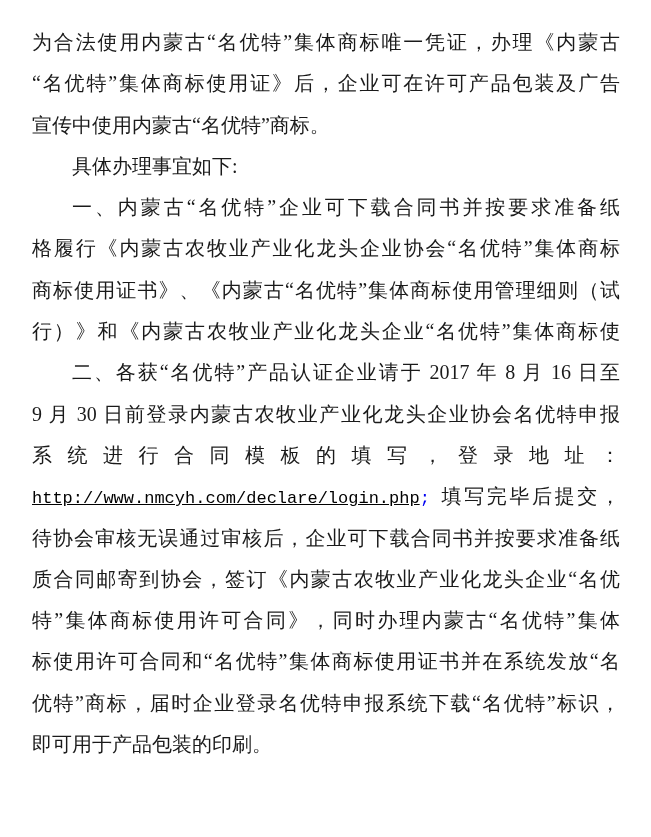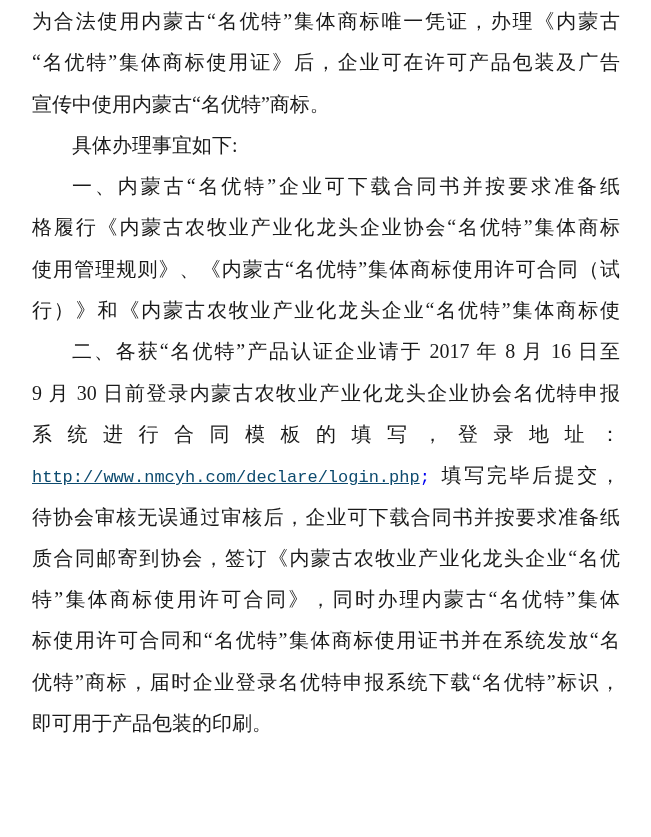--- a/index.html
+++ b/index.html
@@ -9,21 +9,21 @@
   }
   body {
     width: 651px;
     height: 837px;
     overflow: hidden;
   }
   .page {
     box-sizing: border-box;
     width: 651px;
     height: 837px;
-    padding: 1px 31px 0 32px;
+    padding: 22px 31px 0 32px;
     font-family: "Liberation Serif", "DejaVu Serif", serif;
     font-size: 20px;
     color: #1a1a1a;
     background: #ffffff;
     border-radius: 26px;
   }
   .line {
     height: 41.3px;
     line-height: 41.3px;
     text-align: justify;
@@ -34,21 +34,21 @@
   .line.last {
     text-align: left;
     text-align-last: left;
   }
   .line.ind {
     text-indent: 2em;
   }
   .url {
     font-family: "Liberation Mono", "DejaVu Sans Mono", monospace;
     font-size: 17px;
-    color: #0c4a6e;
+    color: #000000;
     text-decoration: underline;
     cursor: pointer;
   }
   .semi {
     font-family: "Liberation Mono", "DejaVu Sans Mono", monospace;
     font-size: 17px;
     color: #0000f0;
     text-decoration: none;
   }
   .after-link {
@@ -58,21 +58,21 @@
 </head>
 <body>
 
 <div class="page">
   <div class="line">为合法使用内蒙古“名优特”集体商标唯一凭证，办理《内蒙古</div>
   <div class="line">“名优特”集体商标使用证》后，企业可在许可产品包装及广告</div>
   <div class="line last">宣传中使用内蒙古“名优特”商标。</div>
   <div class="line last ind">具体办理事宜如下:</div>
   <div class="line ind">一、内蒙古“名优特”企业可下载合同书并按要求准备纸</div>
   <div class="line">格履行《内蒙古农牧业产业化龙头企业协会“名优特”集体商标</div>
-  <div class="line">使用管理规则》、《内蒙古“名优特”集体商标使用许可合同（试</div>
+  <div class="line">商标使用证书》、《内蒙古“名优特”集体商标使用管理细则（试</div>
   <div class="line">行）》和《内蒙古农牧业产业化龙头企业“名优特”集体商标使</div>
   <div class="line ind">二、各获“名优特”产品认证企业请于 2017 年 8 月 16 日至</div>
   <div class="line">9 月 30 日前登录内蒙古农牧业产业化龙头企业协会名优特申报</div>
   <div class="line">系统进行合同模板的填写，登录地址：</div>
   <div class="line">
     <a class="url">http://www.nmcyh.com/declare/login.php</a><span class="semi">;</span><span class="after-link">填写完毕后提交，</span>
   </div>
   <div class="line">待协会审核无误通过审核后，企业可下载合同书并按要求准备纸</div>
   <div class="line">质合同邮寄到协会，签订《内蒙古农牧业产业化龙头企业“名优</div>
   <div class="line">特”集体商标使用许可合同》，同时办理内蒙古“名优特”集体</div>

